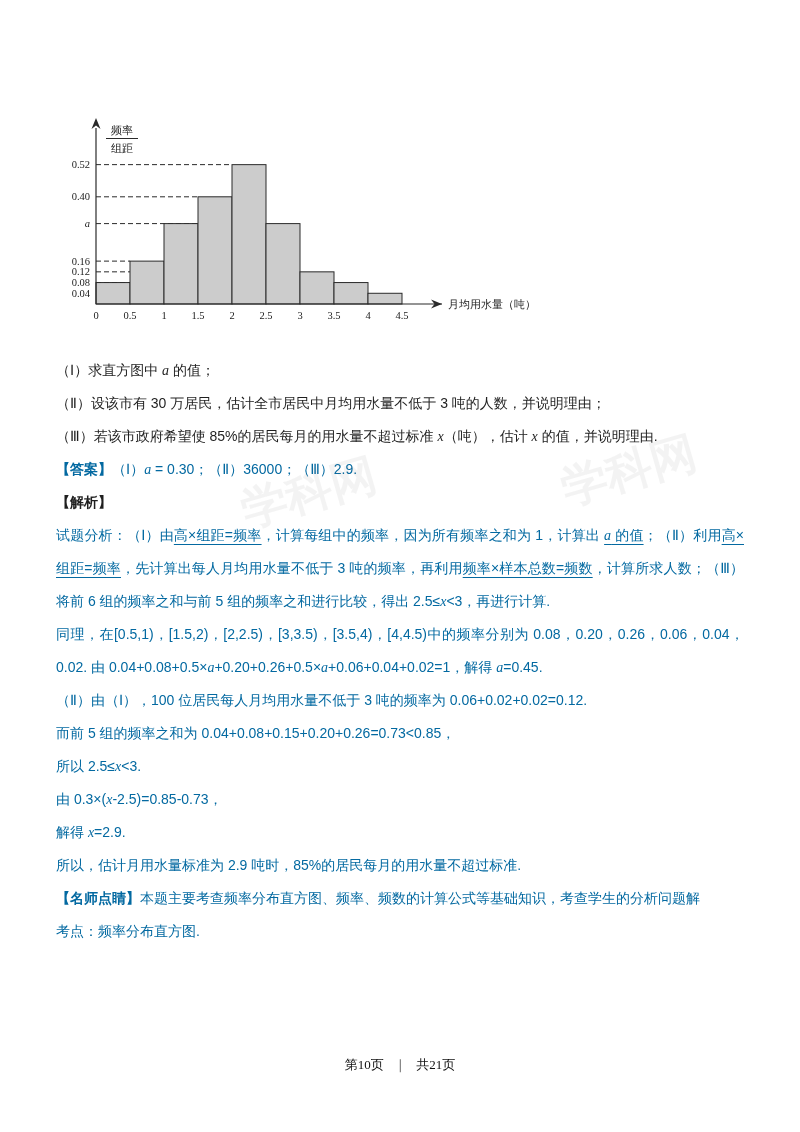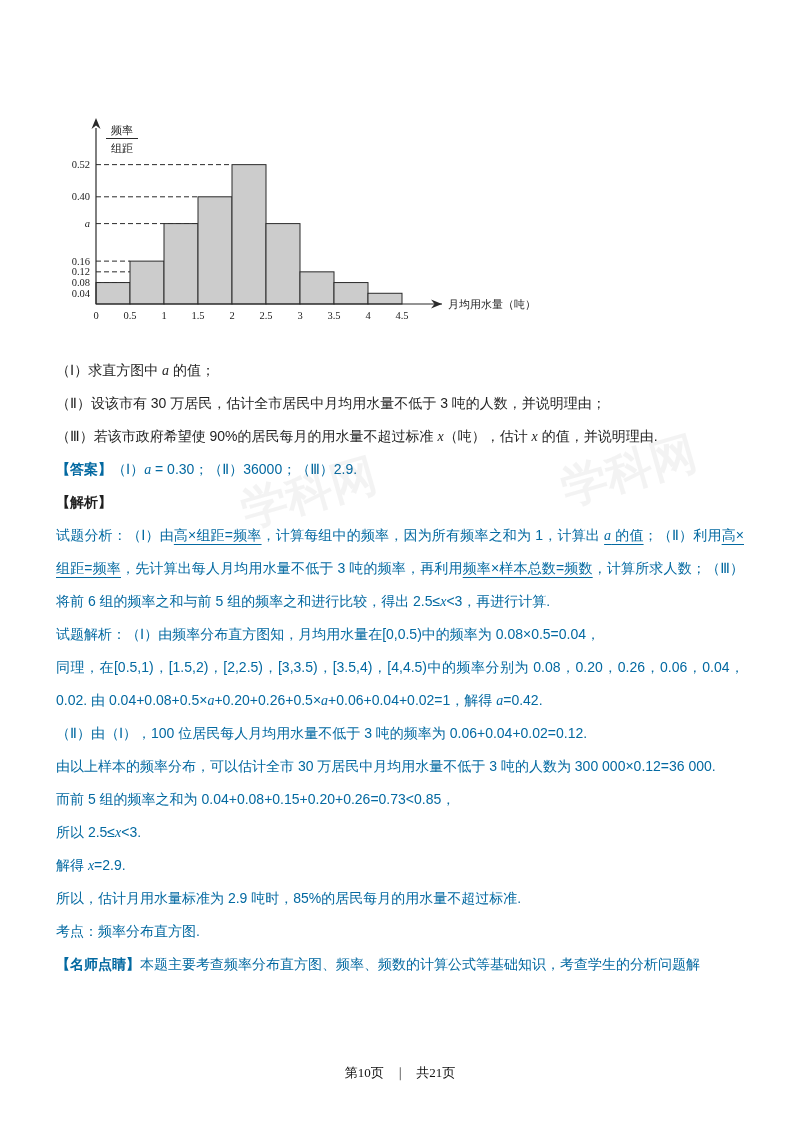--- a/index.html
+++ b/index.html
@@ -23,21 +23,21 @@
   }
   .content p { margin: 0; }
   .red { color: #0369a1; }
   .black { color: #1f1f1f; }
   .b { font-weight: bold; }
   .i { font-family: "Liberation Serif", serif; font-style: italic; }
   .u { text-decoration: underline; text-underline-offset: 4px; }
   .justify { text-align: justify; }
   .footer {
     position: absolute;
-    left: 0; right: 0; bottom: 50px;
+    left: 0; right: 0; bottom: 58px;
     text-align: center;
     font-size: 13px;
     color: #111111;
     font-family: "Liberation Serif", serif;
     margin-top: 28px;
   }
   .footer .sep { margin: 0 10px; color: #444; }
   .wm {
     position: absolute;
     color: #777777;
@@ -99,33 +99,32 @@
         <text x="396" y="202" font-size="11px">月均用水量（吨）</text>
         <text x="70" y="28" font-size="11px" text-anchor="middle">频率</text>
         <line x1="54" y1="32.5" x2="86" y2="32.5" stroke="#2a2a2a" stroke-width="1"></line>
         <text x="70" y="46" font-size="11px" text-anchor="middle">组距</text>
       </svg>
   </div>
 
   <div class="content">
     <p class="black"><span>（Ⅰ）求直方图中 </span><span class="i">a</span><span> 的值；</span></p>
     <p class="black"><span>（Ⅱ）设该市有 30 万居民，估计全市居民中月均用水量不低于 3 吨的人数，并说明理由；</span></p>
-    <p class="black"><span>（Ⅲ）若该市政府希望使 90%的居民每月的用水量不超过标准 </span><span class="i">x</span><span>（吨），估计 </span><span class="i">x</span><span> 的值，并说明理由.</span></p>
+    <p class="black"><span>（Ⅲ）若该市政府希望使 85%的居民每月的用水量不超过标准 </span><span class="i">x</span><span>（吨），估计 </span><span class="i">x</span><span> 的值，并说明理由.</span></p>
     <p class="red"><span class="b">【答案】</span><span>（Ⅰ）</span><span class="i">a</span><span> = 0.30；（Ⅱ）36000；（Ⅲ）2.9.</span></p>
     <p class="black"><span class="b">【解析】</span></p>
     <p class="red justify"><span>试题分析：（Ⅰ）由</span><span class="u">高×组距=频率</span><span>，计算每组中的频率，因为所有频率之和为 1，计算出 </span><span class="i u">a</span><span class="u"> 的值</span><span>；（Ⅱ）利用</span><span class="u">高×组距=频率</span><span>，先计算出每人月均用水量不低于 3 吨的频率，再利用</span><span class="u">频率×样本总数=频数</span><span>，计算所求人数；（Ⅲ）将前 6 组的频率之和与前 5 组的频率之和进行比较，得出 2.5≤</span><span class="i">x</span><span>&lt;3，再进行计算.</span></p>
-    <p class="red"><span>试题解析：（Ⅰ）由频率分布直方图知，月均用水量在[0,0.5)中的频率为 0.08×0.5=0.04，</span></p>
-    <p class="red justify"><span>同理，在[0.5,1)，[1.5,2)，[2,2.5)，[3,3.5)，[3.5,4)，[4,4.5)中的频率分别为 0.08，0.20，0.26，0.06，0.04，0.02. 由 0.04+0.08+0.5×</span><span class="i">a</span><span>+0.20+0.26+0.5×</span><span class="i">a</span><span>+0.06+0.04+0.02=1，解得 </span><span class="i">a</span><span>=0.42.</span></p>
-    <p class="red"><span>（Ⅱ）由（Ⅰ），100 位居民每人月均用水量不低于 3 吨的频率为 0.06+0.04+0.02=0.12.</span></p>
-    <p class="red"><span>由以上样本的频率分布，可以估计全市 30 万居民中月均用水量不低于 3 吨的人数为 300 000×0.12=36 000.</span></p>
+    <p class="red justify"><span>同理，在[0.5,1)，[1.5,2)，[2,2.5)，[3,3.5)，[3.5,4)，[4,4.5)中的频率分别为 0.08，0.20，0.26，0.06，0.04，0.02. 由 0.04+0.08+0.5×</span><span class="i">a</span><span>+0.20+0.26+0.5×</span><span class="i">a</span><span>+0.06+0.04+0.02=1，解得 </span><span class="i">a</span><span>=0.45.</span></p>
+    <p class="red"><span>（Ⅱ）由（Ⅰ），100 位居民每人月均用水量不低于 3 吨的频率为 0.06+0.02+0.02=0.12.</span></p>
     <p class="red"><span>而前 5 组的频率之和为 0.04+0.08+0.15+0.20+0.26=0.73&lt;0.85，</span></p>
     <p class="red"><span>所以 2.5≤</span><span class="i">x</span><span>&lt;3.</span></p>
+    <p class="red"><span>由 0.3×(</span><span class="i">x</span><span>-2.5)=0.85-0.73，</span></p>
     <p class="red"><span>解得 </span><span class="i">x</span><span>=2.9.</span></p>
     <p class="red"><span>所以，估计月用水量标准为 2.9 吨时，85%的居民每月的用水量不超过标准.</span></p>
+    <p class="red"><span class="b">【名师点睛】</span><span>本题主要考查频率分布直方图、频率、频数的计算公式等基础知识，考查学生的分析问题解</span></p>
     <p class="red"><span>考点：频率分布直方图.</span></p>
-    <p class="red"><span class="b">【名师点睛】</span><span>本题主要考查频率分布直方图、频率、频数的计算公式等基础知识，考查学生的分析问题解</span></p>
   </div>
 
   <div class="footer">
     <span>第10页</span><span class="sep">｜</span><span>共21页</span>
   </div>
 
 </div>
 
 </body></html>

